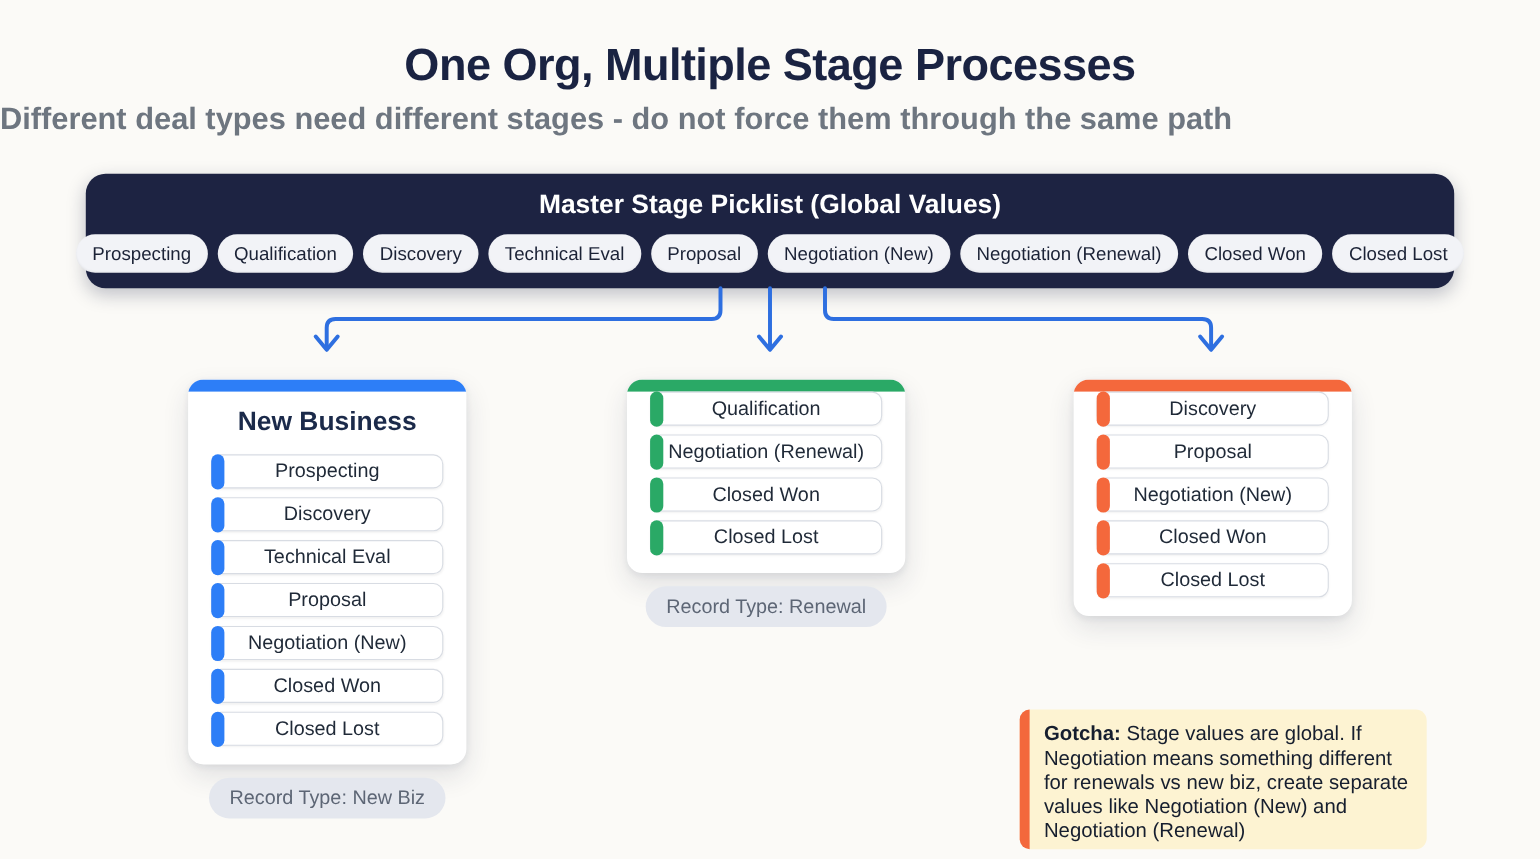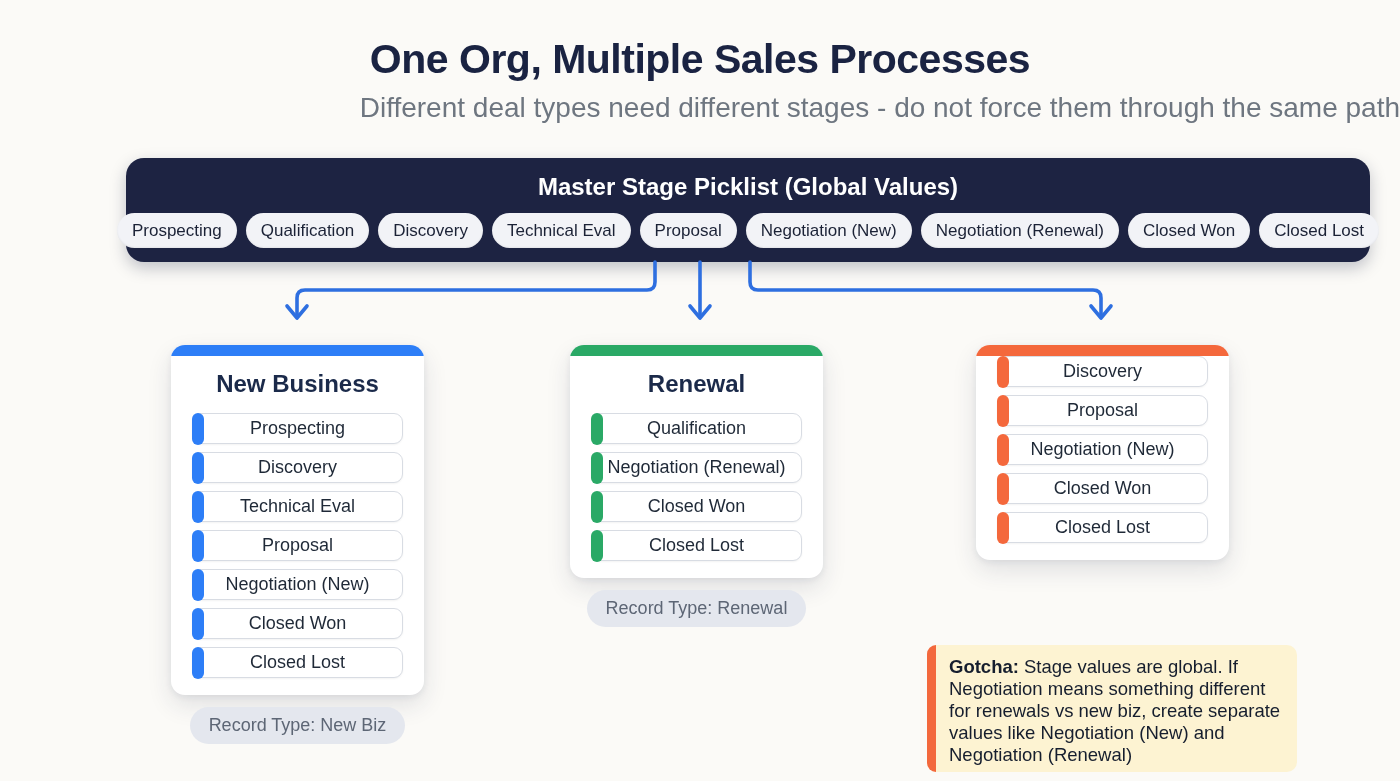--- a/index.html
+++ b/index.html
@@ -11,30 +11,29 @@
   #stage { position: relative; width: 1400px; height: 781px; }
 
   
   .page-title {
     position: absolute; left: 0; top: 36px; width: 100%;
     text-align: center; font-size: 41px; font-weight: 800;
     color: var(--navy_text, #1a2342); letter-spacing: -0.5px;
   }
   .page-subtitle {
     position: absolute; left: 0; top: 92px; width: 100%;
-    text-align: right; font-size: 28px; font-weight: 400;
+    text-align: left; font-size: 28px; font-weight: 700;
     color: var(--subtitle, #6e7680);
   }
 
   
   .master-bar {
     position: absolute; left: 78px; top: 158px; width: 1244px; height: 104px;
     background: var(--navy, #1d2342); border-radius: 18px;
     box-shadow: 0 6px 16px rgba(20,28,58,0.25);
-    margin-left: 48px;
   }
   .master-title {
     margin-top: 15px; text-align: center;
     font-size: 24px; font-weight: 700; color: #ffffff;
   }
   .master-pills {
     display: flex; justify-content: center; align-items: center;
     gap: 9px; margin-top: 12px; padding: 0 10px;
   }
   .master-pill {
@@ -93,21 +92,21 @@
     position: absolute; left: 0; top: 0; width: 9px; height: 100%;
     background: var(--note_accent, #f3683c); border-radius: 9px 0 0 9px;
   }
   .gotcha-label { font-weight: 700; }
 </style>
 </head>
 <body>
 
 <div id="stage">
 
-  <div class="page-title">One Org, Multiple Sales Processes</div>
+  <div class="page-title">One Org, Multiple Stage Processes</div>
   <div class="page-subtitle">Different deal types need different stages - do not force them through the same path</div>
 
   <div class="master-bar">
     <div class="master-title">Master Stage Picklist (Global Values)</div>
     <div class="master-pills" id="master-pills">
         <span class="master-pill">Prospecting</span>
         <span class="master-pill">Qualification</span>
         <span class="master-pill">Discovery</span>
         <span class="master-pill">Technical Eval</span>
         <span class="master-pill">Proposal</span>
@@ -167,21 +166,20 @@
             <span>Closed Lost</span>
           </div>
         </div>
     </div>
     <span class="record-pill">Record Type: New Biz</span>
   </div>
 
   <div class="proc-col col-1">
     <div class="proc-card">
       <div class="proc-topbar" style="background: rgb(42, 169, 102);"></div>
-      <div class="proc-title">Renewal</div>
       <div class="stage-list">
           <div class="stage-item">
             <span class="stage-accent" style="background: rgb(42, 169, 102);"></span>
             <span>Qualification</span>
           </div>
           <div class="stage-item">
             <span class="stage-accent" style="background: rgb(42, 169, 102);"></span>
             <span>Negotiation (Renewal)</span>
           </div>
           <div class="stage-item">

